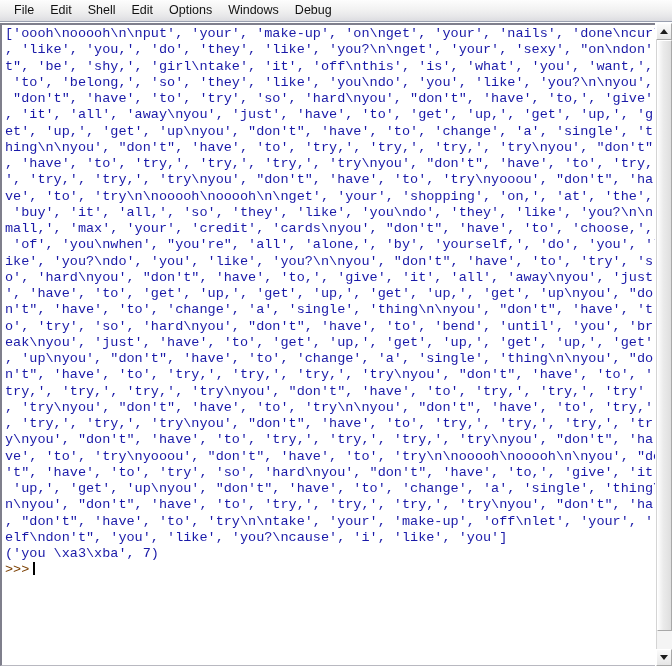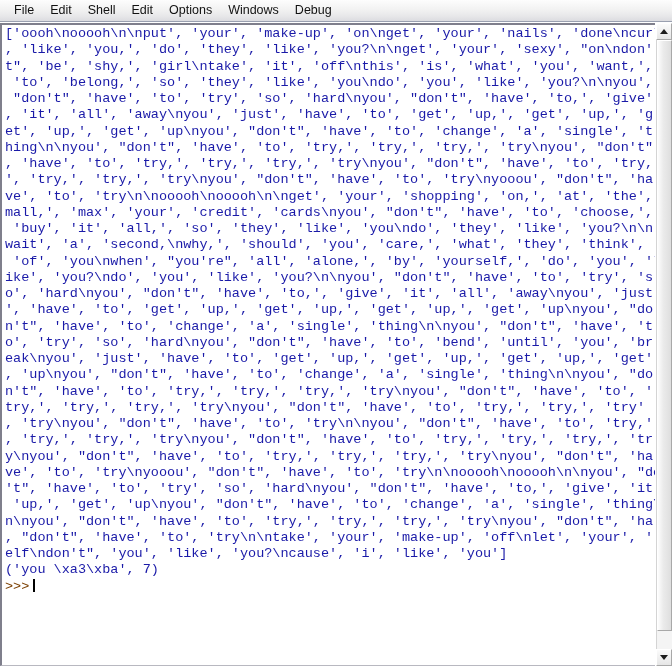--- a/index.html
+++ b/index.html
@@ -176,23 +176,22 @@
           <div class="code-line output">, 'like', 'you,', 'do', 'they', 'like', 'you?\n\nget', 'your', 'sexy', "on\ndon'</div>
           <div class="code-line output">t", 'be', 'shy,', 'girl\ntake', 'it', 'off\nthis', 'is', 'what', 'you', 'want,',</div>
           <div class="code-line output"> 'to', 'belong,', 'so', 'they', 'like', 'you\ndo', 'you', 'like', 'you?\n\nyou',</div>
           <div class="code-line output"> "don't", 'have', 'to', 'try', 'so', 'hard\nyou', "don't", 'have', 'to,', 'give'</div>
           <div class="code-line output">, 'it', 'all', 'away\nyou', 'just', 'have', 'to', 'get', 'up,', 'get', 'up,', 'g</div>
           <div class="code-line output">et', 'up,', 'get', 'up\nyou', "don't", 'have', 'to', 'change', 'a', 'single', 't</div>
           <div class="code-line output">hing\n\nyou', "don't", 'have', 'to', 'try,', 'try,', 'try,', 'try\nyou', "don't"</div>
           <div class="code-line output">, 'have', 'to', 'try,', 'try,', 'try,', 'try\nyou', "don't", 'have', 'to', 'try,</div>
           <div class="code-line output">', 'try,', 'try,', 'try\nyou', "don't", 'have', 'to', 'try\nyooou', "don't", 'ha</div>
           <div class="code-line output">ve', 'to', 'try\n\nooooh\nooooh\n\nget', 'your', 'shopping', 'on,', 'at', 'the', '</div>
+          <div class="code-line output"> 'buy', 'it', 'all,', 'so', 'they', 'like', 'you\ndo', 'they', 'like', 'you?\n\n</div>
           <div class="code-line output">mall,', 'max', 'your', 'credit', 'cards\nyou', "don't", 'have', 'to', 'choose,',</div>
-          <div class="code-line output"> 'buy', 'it', 'all,', 'so', 'they', 'like', 'you\ndo', 'they', 'like', 'you?\n\n</div>
-          <div class="code-line output">wait', 'a', 'second,\nwhy,', 'should', 'you', 'care,', 'what', 'they', 'think',</div>
           <div class="code-line output"> 'of', 'you\nwhen', "you're", 'all', 'alone,', 'by', 'yourself,', 'do', 'you', 'l</div>
           <div class="code-line output">ike', 'you?\ndo', 'you', 'like', 'you?\n\nyou', "don't", 'have', 'to', 'try', 's</div>
           <div class="code-line output">o', 'hard\nyou', "don't", 'have', 'to,', 'give', 'it', 'all', 'away\nyou', 'just</div>
           <div class="code-line output">', 'have', 'to', 'get', 'up,', 'get', 'up,', 'get', 'up,', 'get', 'up\nyou', "do</div>
           <div class="code-line output">n't", 'have', 'to', 'change', 'a', 'single', 'thing\n\nyou', "don't", 'have', 't</div>
           <div class="code-line output">o', 'try', 'so', 'hard\nyou', "don't", 'have', 'to', 'bend', 'until', 'you', 'br</div>
           <div class="code-line output">eak\nyou', 'just', 'have', 'to', 'get', 'up,', 'get', 'up,', 'get', 'up,', 'get'</div>
           <div class="code-line output">, 'up\nyou', "don't", 'have', 'to', 'change', 'a', 'single', 'thing\n\nyou', "do</div>
           <div class="code-line output">n't", 'have', 'to', 'try,', 'try,', 'try,', 'try\nyou', "don't", 'have', 'to', '</div>
           <div class="code-line output">try,', 'try,', 'try,', 'try\nyou', "don't", 'have', 'to', 'try,', 'try,', 'try'</div>

